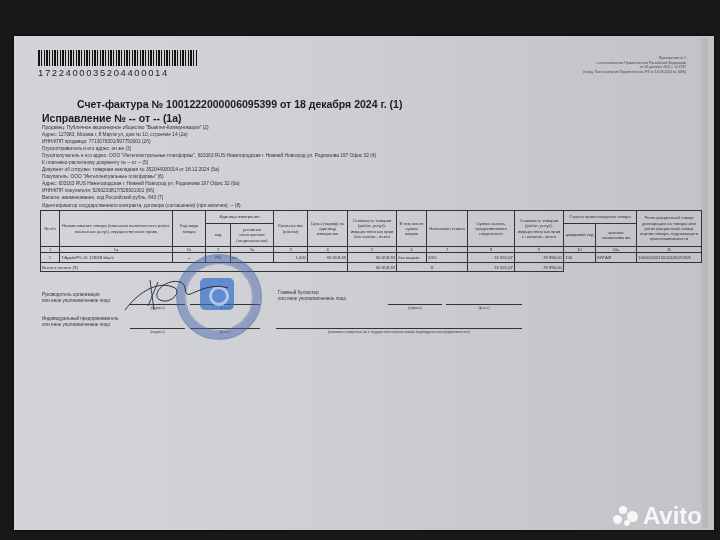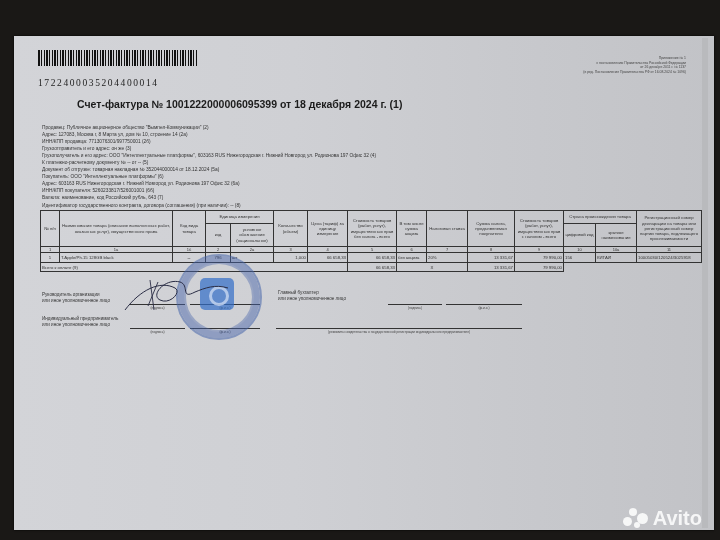--- a/index.html
+++ b/index.html
@@ -3,21 +3,21 @@
 <meta charset="utf-8">
 <style>
   html,body{margin:0;padding:0;}
   body{width:720px;height:540px;background:#1a1816;position:relative;overflow:hidden;font-family:"Liberation Sans",sans-serif;}
   .paper{position:absolute;left:14px;top:36px;width:700px;height:494px;
     background:linear-gradient(90deg,#d3d4d8 0%,#cfd0d4 40%,#c8c9cd 70%,#c2c3c7 100%);
     box-shadow:0 0 2px #000;}
   .paper-edge{position:absolute;left:702px;top:38px;width:6px;height:490px;background:#b9babd;}
   .barcode{position:absolute;left:24px;top:14px;width:160px;height:16px;
     background:repeating-linear-gradient(90deg,#111 0 2px,#d0d1d5 2px 3px,#111 3px 4px,#d0d1d5 4px 6px,#111 6px 7px,#d0d1d5 7px 8px);}
-  .barcode-num{position:absolute;left:24px;top:42px;font-family:Liberation Serif, serif;font-size:9.5px;letter-spacing:1.6px;color:#222;}
+  .barcode-num{position:absolute;left:24px;top:31px;font-family:Liberation Sans, sans-serif;font-size:9.5px;letter-spacing:1.6px;color:#222;}
   .appendix{position:absolute;right:28px;top:20px;text-align:right;font-size:3.4px;line-height:4.6px;color:#444;width:200px;}
   .title{position:absolute;left:28px;top:62px;font-size:10.5px;font-weight:bold;color:#1c1c1c;white-space:nowrap;margin-left:35px;}
   .subtitle{position:absolute;left:28px;top:76px;font-size:10.5px;font-weight:bold;color:#1c1c1c;}
   .info{position:absolute;left:28px;top:88px;font-size:4.8px;line-height:7.05px;color:#333;}
   .info div{white-space:nowrap;}
   table.inv{position:absolute;left:26px;top:174px;border-collapse:collapse;font-size:4.3px;color:#333;}
   table.inv td,table.inv th{border:0.6px solid #333;padding:0 1px;text-align:center;font-weight:normal;line-height:5.2px;}
   table.inv th{height:12px;}
   .idx td{height:5px;font-size:4px;}
   .row td{height:9px;}
@@ -25,39 +25,40 @@
   .row td.r{text-align:right;}
   .tot td{height:8px;}
   .sig{position:absolute;font-size:4.6px;line-height:6px;color:#333;}
   .line{position:absolute;border-top:0.6px solid #333;}
   .cap{position:absolute;font-size:3.2px;color:#444;text-align:center;}
   .stamp{position:absolute;left:176px;top:254px;width:82px;height:82px;border-radius:50%;
     border:2px solid rgba(70,100,170,0.55);box-shadow:inset 0 0 0 6px rgba(70,100,170,0.12),inset 0 0 0 8px rgba(70,100,170,0.4);}
   .stamp-logo{position:absolute;left:200px;top:278px;width:34px;height:32px;border-radius:5px;background:rgba(50,110,200,0.7);}
   .stamp-logo::after{content:"";position:absolute;left:9px;top:8px;width:14px;height:14px;border-radius:50%;border:3px solid rgba(200,215,240,0.8);}
   .signature{position:absolute;left:120px;top:270px;width:110px;height:50px;}
-  .avito{position:absolute;right:18px;bottom:10px;display:flex;align-items:flex-start;gap:4px;color:rgba(255,255,255,0.85);font-size:20px;font-weight:bold;}
+  .avito{position:absolute;right:18px;bottom:10px;display:flex;align-items:center;gap:4px;color:rgba(255,255,255,0.85);font-size:24px;font-weight:bold;}
   .avito-dots{position:relative;width:28px;height:22px;}
   .avito-dots span{position:absolute;border-radius:50%;background:rgba(255,255,255,0.85);}
 </style>
 </head>
 <body>
 
 <div class="paper">
   <div class="barcode"></div>
   <div class="barcode-num">1722400035204400014</div>
 
   <div class="appendix">
     <div>Приложение № 1</div>
     <div>к постановлению Правительства Российской Федерации</div>
     <div>от 26 декабря 2011 г. № 1137</div>
     <div>(в ред. Постановления Правительства РФ от 16.08.2024 № 1096)</div>
   </div>
 
   <div class="title">Счет-фактура № 1001222000006095399 от 18 декабря 2024 г. (1)</div>
+  <div class="subtitle">Исправление № -- от -- (1а)</div>
 
   <div class="info">
     <div>Продавец: Публичное акционерное общество "Вымпел-Коммуникации" (2)</div>
     <div>Адрес: 127083, Москва г, 8 Марта ул, дом № 10, строение 14 (2а)</div>
     <div>ИНН/КПП продавца: 7713076301/997750001 (2б)</div>
     <div>Грузоотправитель и его адрес: он же (3)</div>
     <div>Грузополучатель и его адрес: ООО "Интеллектуальные платформы", 603163 RUS Нижегородская г. Нижний Новгород ул. Родионова 197 Офис 32 (4)</div>
     <div>К платежно-расчетному документу № -- от -- (5)</div>
     <div>Документ об отгрузке: товарная накладная № 352044000014 от 18.12.2024 (5а)</div>
     <div>Покупатель: ООО "Интеллектуальные платформы" (6)</div>

